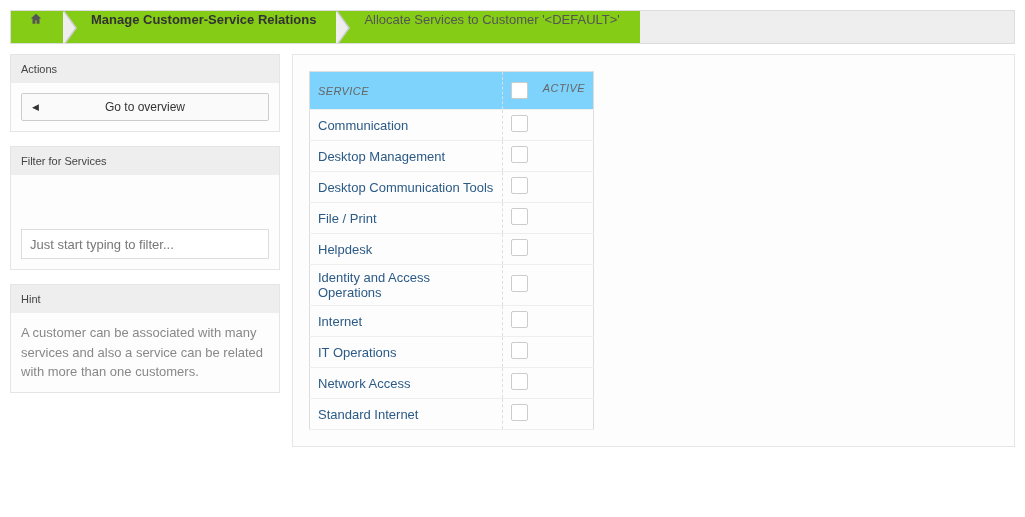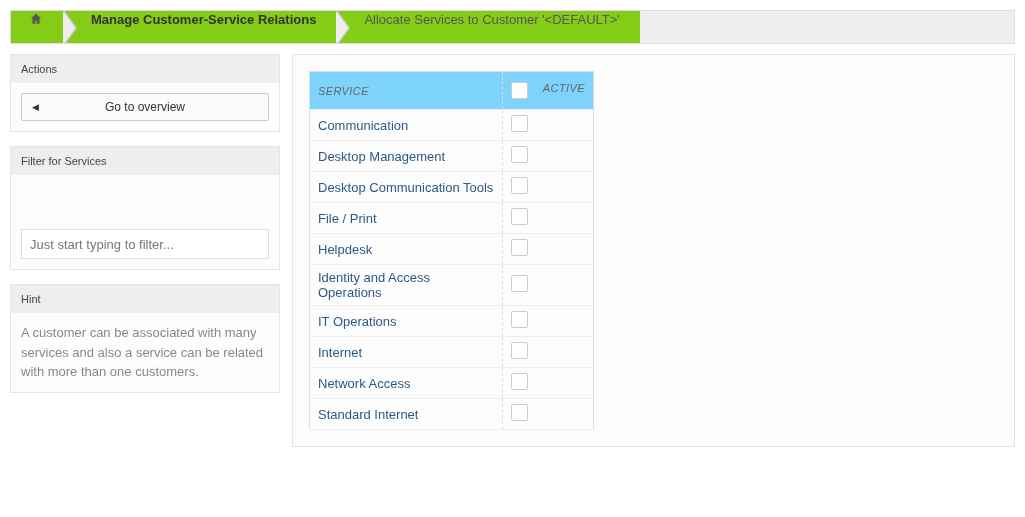--- a/index.html
+++ b/index.html
@@ -232,25 +232,25 @@
               </tr>
               <tr>
                 <td><a href="#">Helpdesk</a></td>
                 <td class="col-active"><span class="cb"></span></td>
               </tr>
               <tr>
                 <td><a href="#">Identity and Access Operations</a></td>
                 <td class="col-active"><span class="cb"></span></td>
               </tr>
               <tr>
+                <td><a href="#">Internet</a></td>
+                <td class="col-active"><span class="cb"></span></td>
+              </tr>
+              <tr>
                 <td><a href="#">IT Operations</a></td>
-                <td class="col-active"><span class="cb"></span></td>
-              </tr>
-              <tr>
-                <td><a href="#">Internet</a></td>
                 <td class="col-active"><span class="cb"></span></td>
               </tr>
               <tr>
                 <td><a href="#">Network Access</a></td>
                 <td class="col-active"><span class="cb"></span></td>
               </tr>
               <tr>
                 <td><a href="#">Standard Internet</a></td>
                 <td class="col-active"><span class="cb"></span></td>
               </tr>

